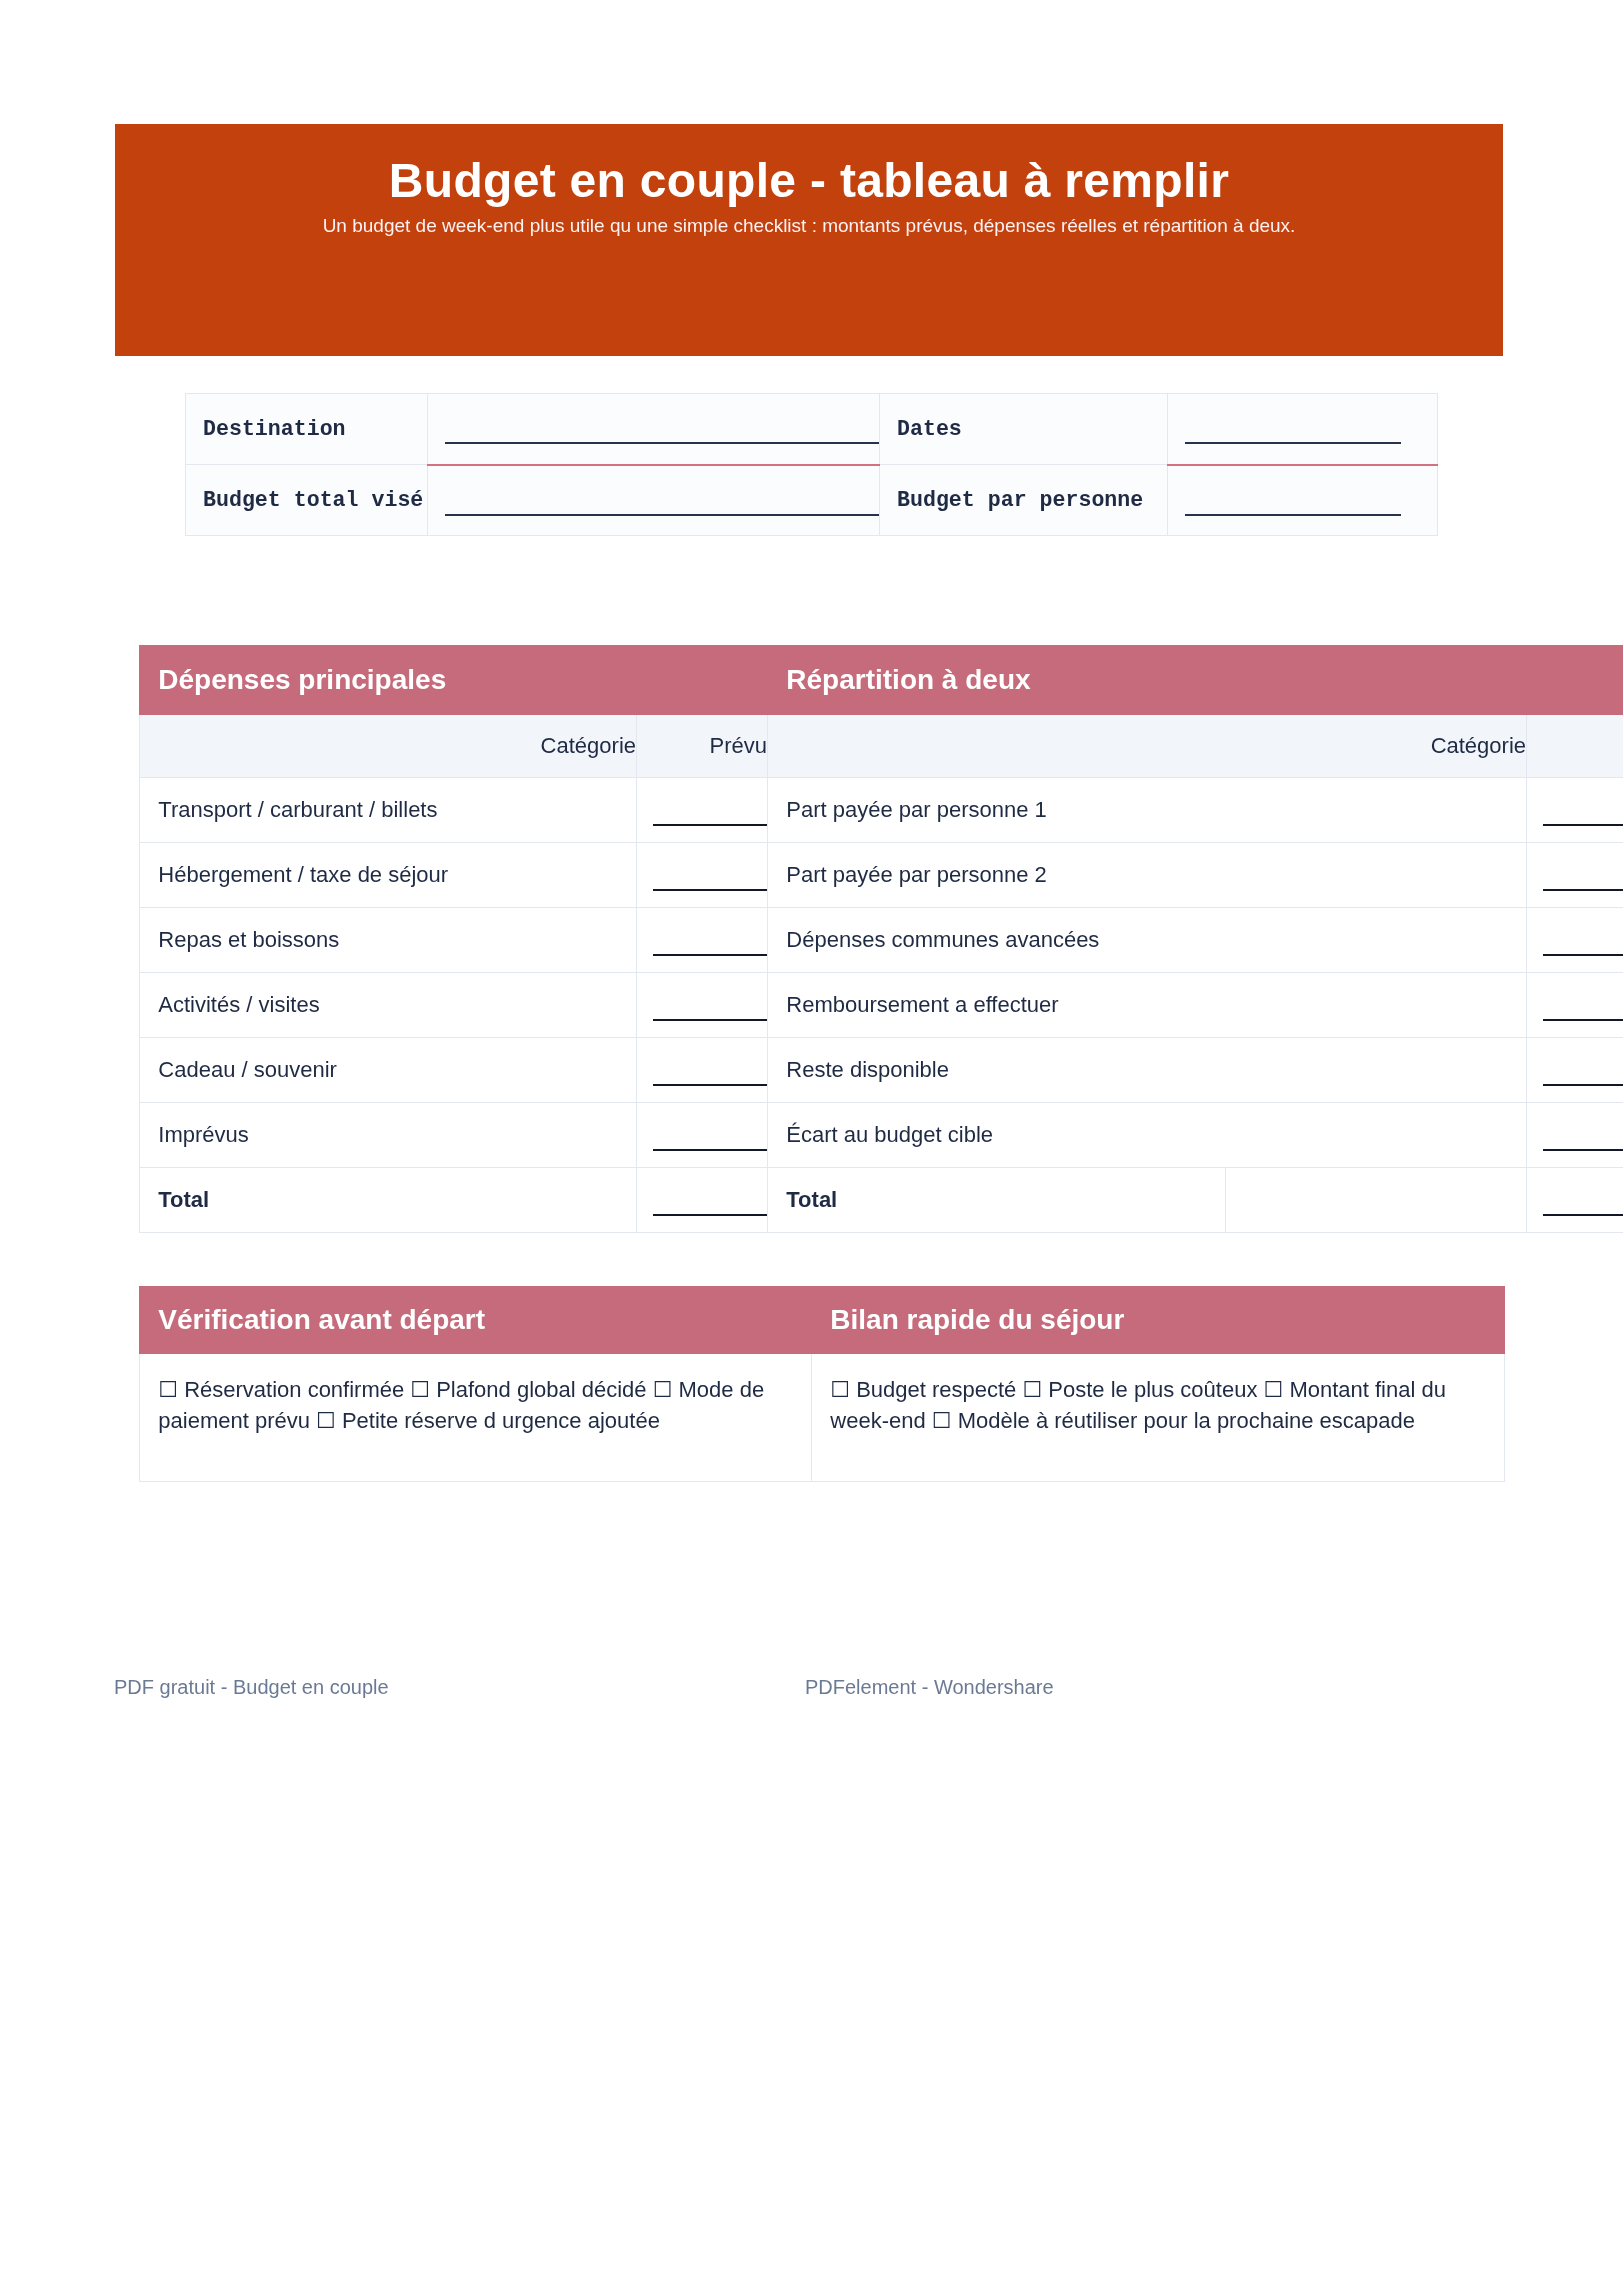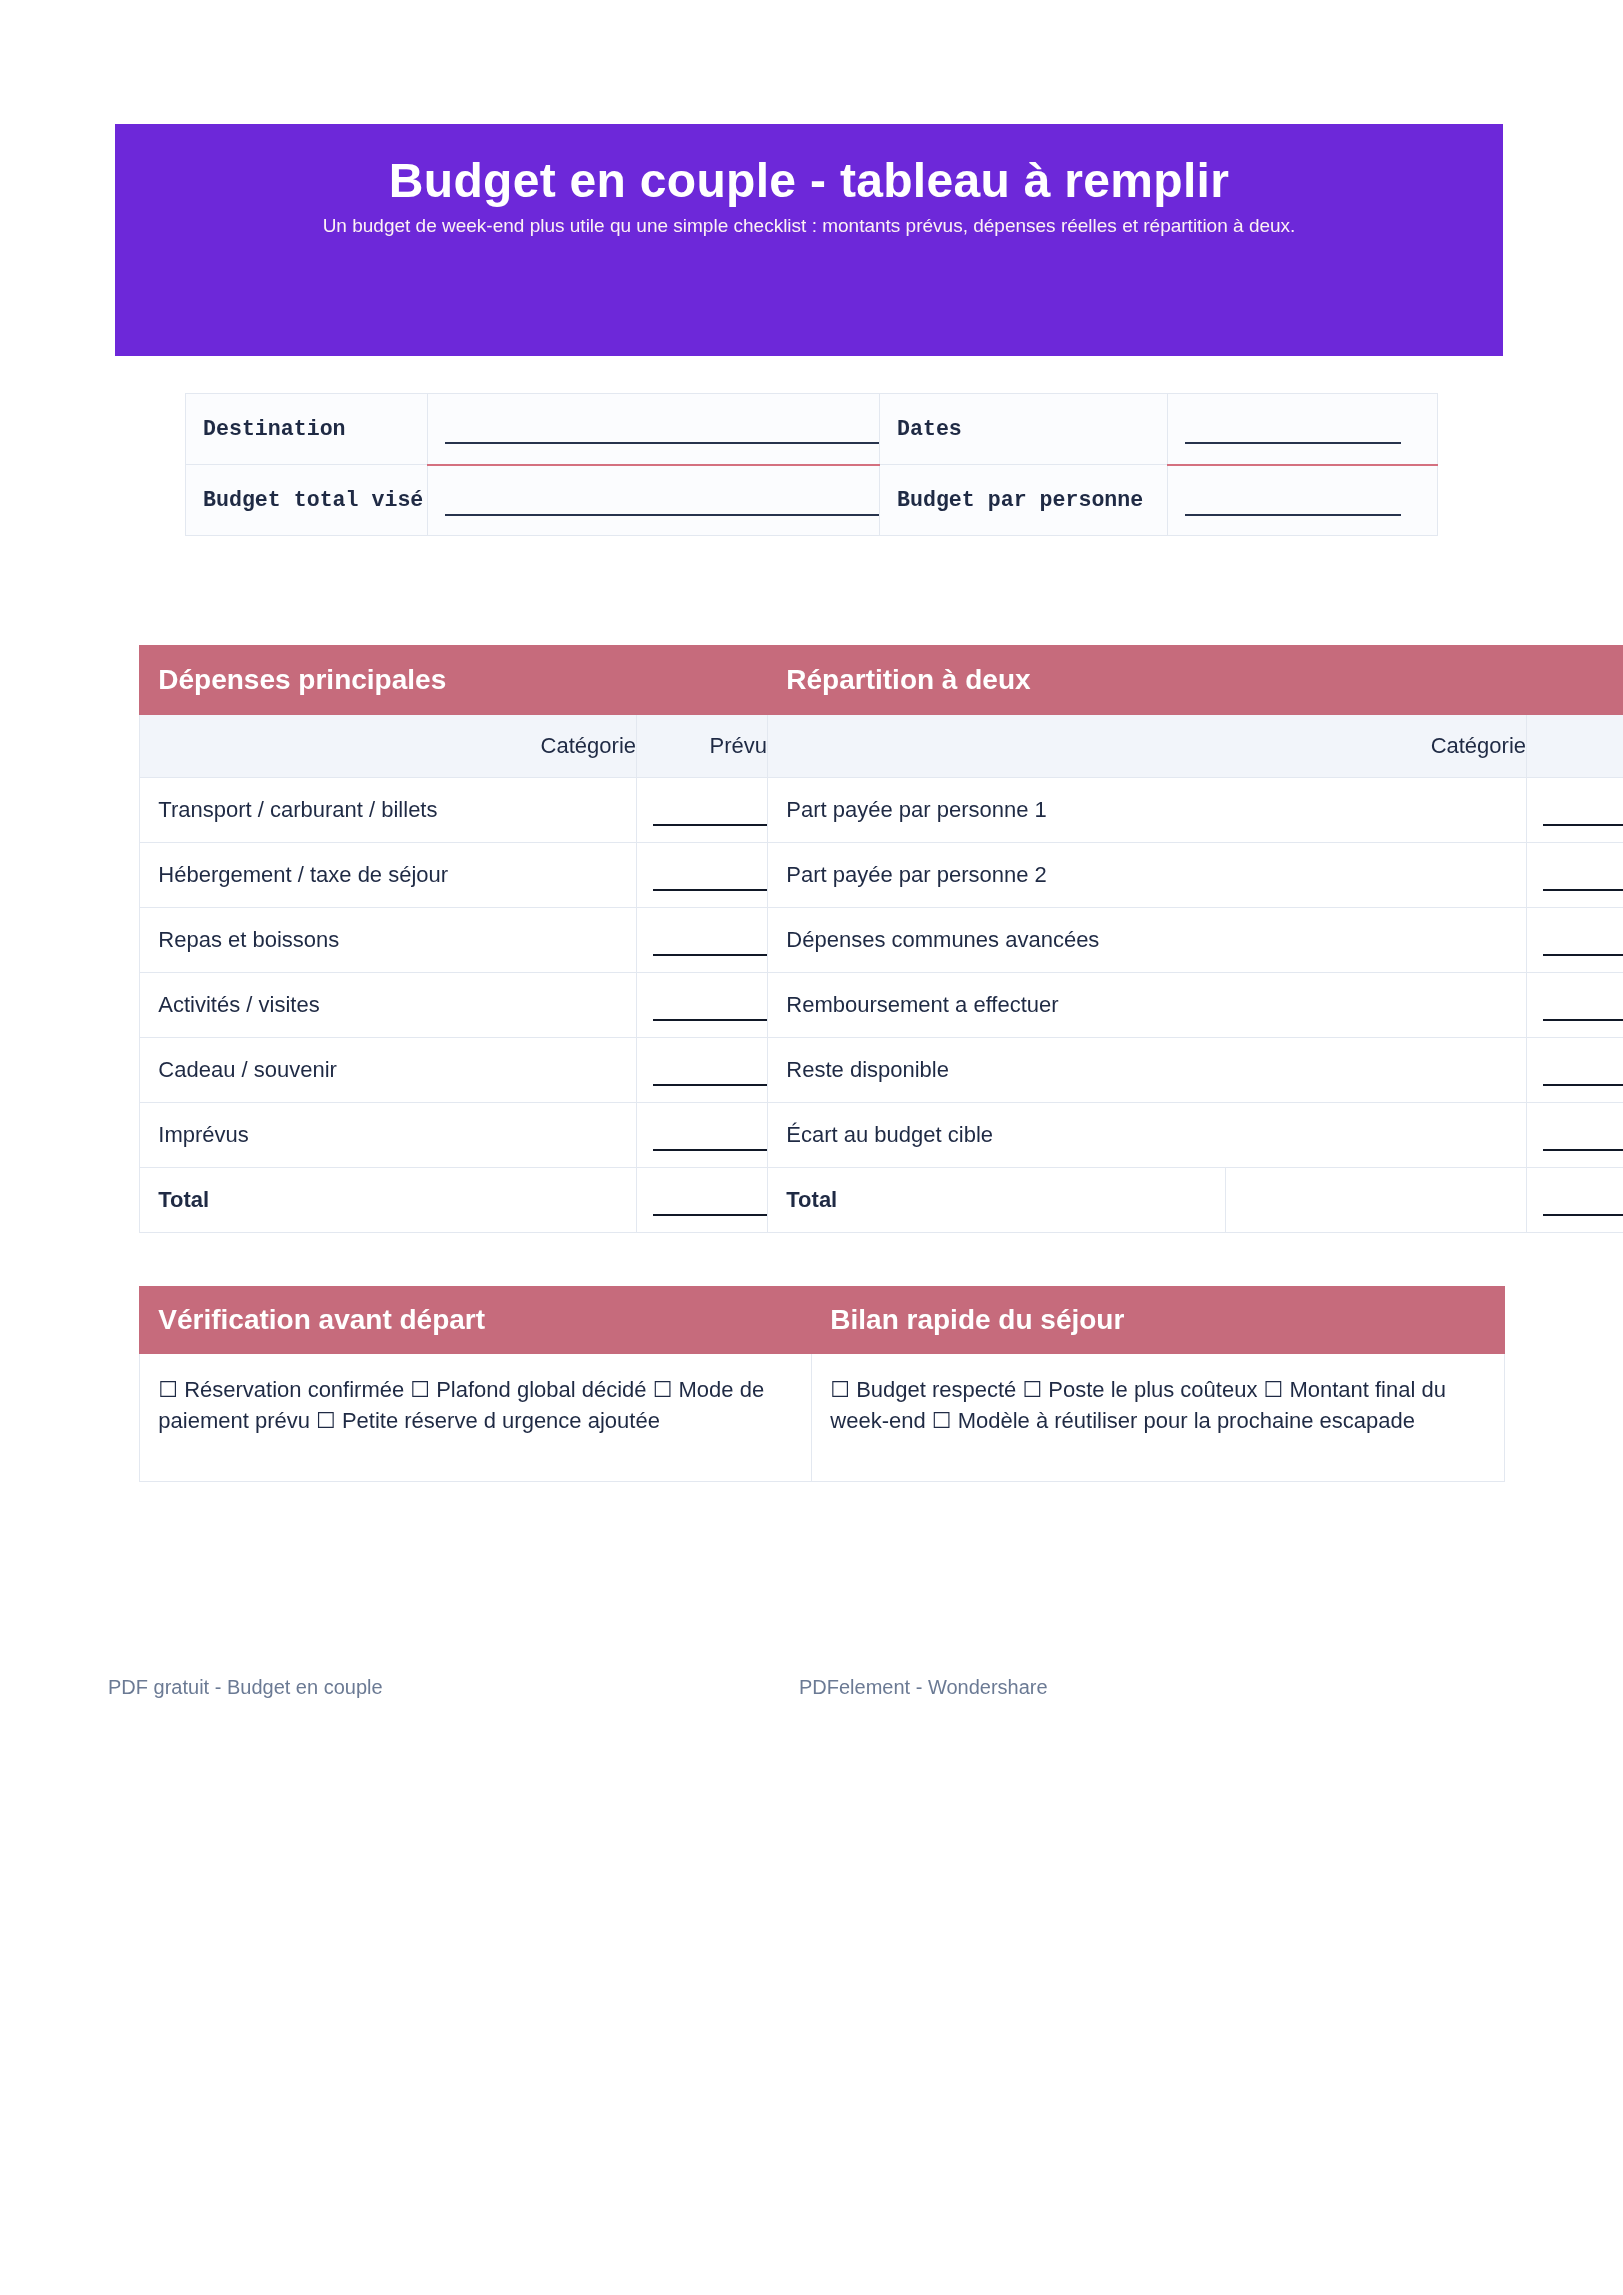--- a/index.html
+++ b/index.html
@@ -24,21 +24,21 @@
     overflow: hidden;
   }
 
   
   .banner {
     position: absolute;
     left: 115px;
     top: 124px;
     width: 1388px;
     height: 232px;
-    background: #6d28d9;
+    background: #c2410c;
     box-sizing: border-box;
     padding: 30px 39px 8px 39px;
     text-align: center;
   }
   .banner-title {
     font-size: 48px;
     font-weight: bold;
     color: #ffffff;
     letter-spacing: 0.3px;
     line-height: 1.12;
@@ -206,21 +206,21 @@
   .tipbox p {
     margin: 0;
     font-size: 21px;
     line-height: 1.52;
     color: #6b7a94;
   }
 
   
   .footer {
     position: absolute;
-    left: 108px;
+    left: 114px;
     top: 1676px;
     width: 1388px;
     height: 33px;
   }
   .footer span {
     position: absolute;
     top: 0;
     font-size: 20px;
     color: #6b7a94;
   }

